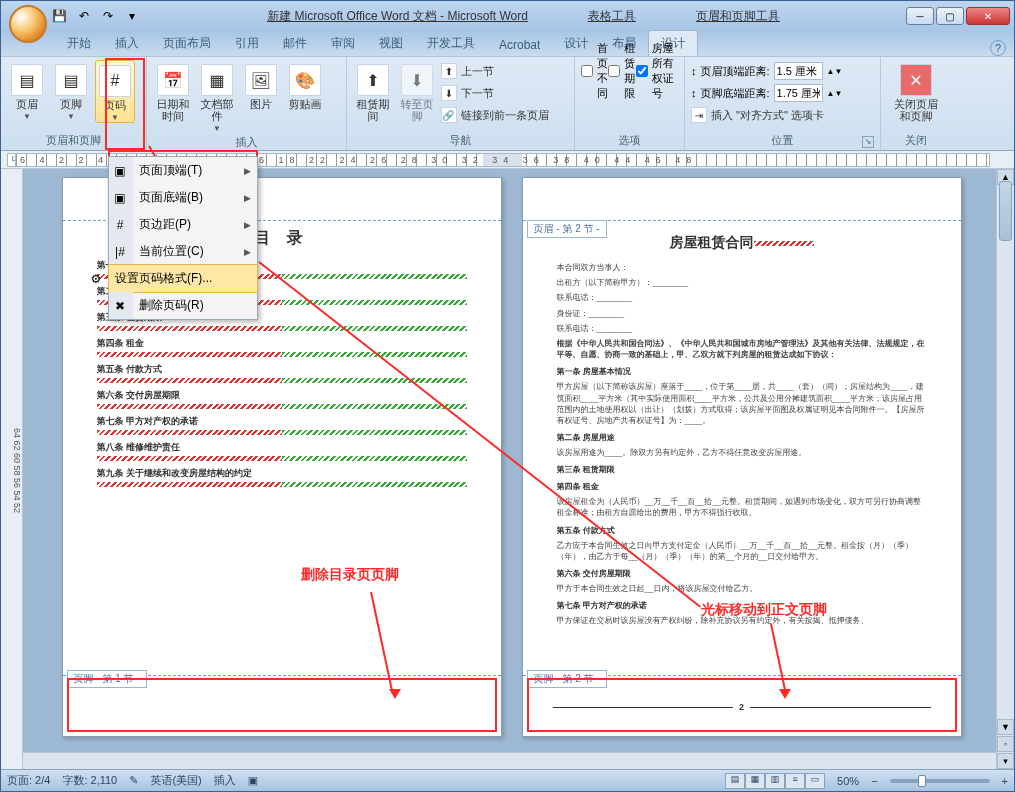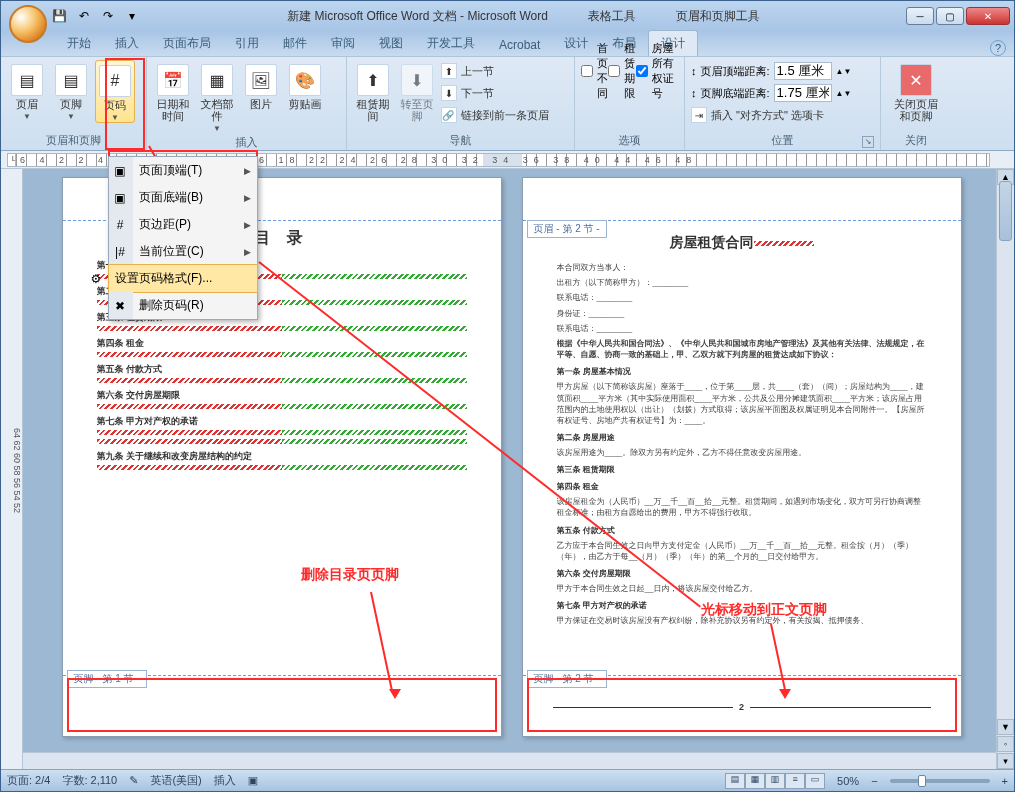--- a/index.html
+++ b/index.html
@@ -3,21 +3,21 @@
 <meta charset="utf-8">
 <style>
 * { margin: 0; padding: 0; box-sizing: border-box; font-family: "Microsoft YaHei", "SimSun", sans-serif; }
 body { width: 1015px; height: 792px; background: #fff; overflow: hidden; position: relative; }
 
 
 .window { width: 1015px; height: 792px; background: linear-gradient(to bottom, #bdd5ef 0, #a8c5e6 30px, #cfe0f0 60px); border: 1px solid #3b628e; position: relative; }
 .titlebar { height: 30px; display: flex; align-items: center; padding: 0 4px; font-size: 12px; }
 .qat { display: flex; gap: 2px; align-items: center; }
 .qat .btn { width: 22px; height: 22px; border-radius: 3px; display: flex; align-items: center; justify-content: center; }
-.titlebar .title { flex: 1; text-align: center; color: #333; font-size: 12px; display:flex; justify-content:center; gap:40px;}
+.titlebar .title { flex: 1; text-align: center; color: #333; font-size: 12px; display:flex; justify-content:center; gap:60px;text-decoration:underline;}
 .winbtns { display: flex; gap: 0; }
 .winbtns .wbtn { width: 28px; height: 18px; border: 1px solid #6a7b94; border-radius: 3px; background: linear-gradient(#eaf2fb,#c8dbf0); margin-left: 2px; display:flex; align-items:center; justify-content:center; font-size:10px;}
 .winbtns .close { width: 44px; background: linear-gradient(#e88,#c33); color:#fff; border-color:#933;}
 
 
 .office-btn { position: absolute; left: 8px; top: 4px; width: 38px; height: 38px; border-radius: 50%; background: radial-gradient(circle at 30% 30%, #fff, #f7c873 40%, #e48f2e 70%, #b05a15); border: 2px solid #c67b2b; z-index: 5; }
 .ribbon-tabs { height: 25px; display: flex; align-items: flex-end; padding-left: 54px; gap: 0; font-size: 12px; }
 .ribbon-tabs .tab { padding: 4px 12px; color: #3b5e7a; cursor: pointer; border-radius: 3px 3px 0 0; }
 .ribbon-tabs .tab.sel { background: #dfe9f5; border: 1px solid #9fb6cf; border-bottom: none; }
 .ribbon-tabs .help { margin-left: auto; margin-right: 8px; color: #3b5e7a; width:16px; height:16px; border:1px solid #6aa3d6; border-radius:50%; text-align:center; line-height:14px; font-size:11px;}
@@ -29,21 +29,21 @@
 .group-label .dlg { position:absolute; right:0; bottom:2px; width:12px; height:12px; border:1px solid #8aa3bc; font-size:8px; line-height:10px; }
 .bigbtn { width: 40px; display: flex; flex-direction: column; align-items: center; gap: 2px; font-size: 11px; color: #333; padding-top: 4px;}
 .bigbtn .ico { width: 32px; height: 32px; background: #fff; border: 1px solid #c2d4e6; border-radius: 2px; display:flex; align-items:center; justify-content:center; font-size:16px;}
 .bigbtn .lbl { text-align:center; line-height:1.1;}
 .bigbtn .arrow { font-size: 8px; color: #555; }
 .smallrow { display:flex; align-items:center; gap:4px; font-size:11px; color:#333; padding:1px 0; height:22px;}
 .smallrow .sico { width:16px; height:16px; background:#fff; border:1px solid #c2d4e6; display:flex; align-items:center; justify-content:center; font-size:10px;}
 .chk { display:flex; align-items:center; gap:4px; font-size:11px; padding:1px 0; height:22px;}
 .chk input { width:12px; height:12px;}
 .posrow { display:flex; align-items:center; gap:4px; font-size:11px; height:22px;}
-.posrow input { width:58px; height:18px; font-size:13px; border:1px solid #a8bdd2; padding:0 2px;}
+.posrow input { width:49px; height:18px; font-size:11px; border:1px solid #a8bdd2; padding:0 2px;}
 .closehf .ico { background:#e86a6a; color:#fff;}
 .hl-red-box { position:absolute; border:2px solid #ff2a2a; pointer-events:none; z-index:20;}
 
 
 .dropdown { position:absolute; left:107px; top:155px; width:150px; background:#f4f4f4; border:1px solid #9aa9be; box-shadow:2px 2px 5px rgba(0,0,0,.3); z-index:30; font-size:12px;}
 .dropdown .dm { display:flex; align-items:center; padding:5px 6px; gap:8px; border-left:24px solid #e4e8ef; position:relative; padding-left:6px;}
 .dropdown .dm .mi { position:absolute; left:-22px; width:18px; height:18px; display:flex; align-items:center; justify-content:center; font-size:12px;}
 .dropdown .dm .ar { margin-left:auto; font-size:9px; color:#555;}
 .dropdown .dm.hover { background:#ffe8a6; border:1px solid #e6b24d; margin:-1px;}
 
@@ -328,20 +328,21 @@
               <div class="toc-line">第三条 租赁期限</div>
               <div class="zig"></div>
               <div class="toc-line">第四条 租金</div>
               <div class="zig"></div>
               <div class="toc-line">第五条 付款方式</div>
               <div class="zig"></div>
               <div class="toc-line">第六条 交付房屋期限</div>
               <div class="zig"></div>
               <div class="toc-line">第七条 甲方对产权的承诺</div>
               <div class="zig"></div>
+              <div class="toc-line">第八条 维修维护责任</div>
               <div class="zig"></div>
               <div class="toc-line">第九条 关于继续和改变房屋结构的约定</div>
               <div class="zig"></div>
             </div>
         </div>
         <div class="ftr-tag">页脚 - 第 1 节 -</div>
         <div class="footer-box"></div>
       </div>
 
       <div class="page">

